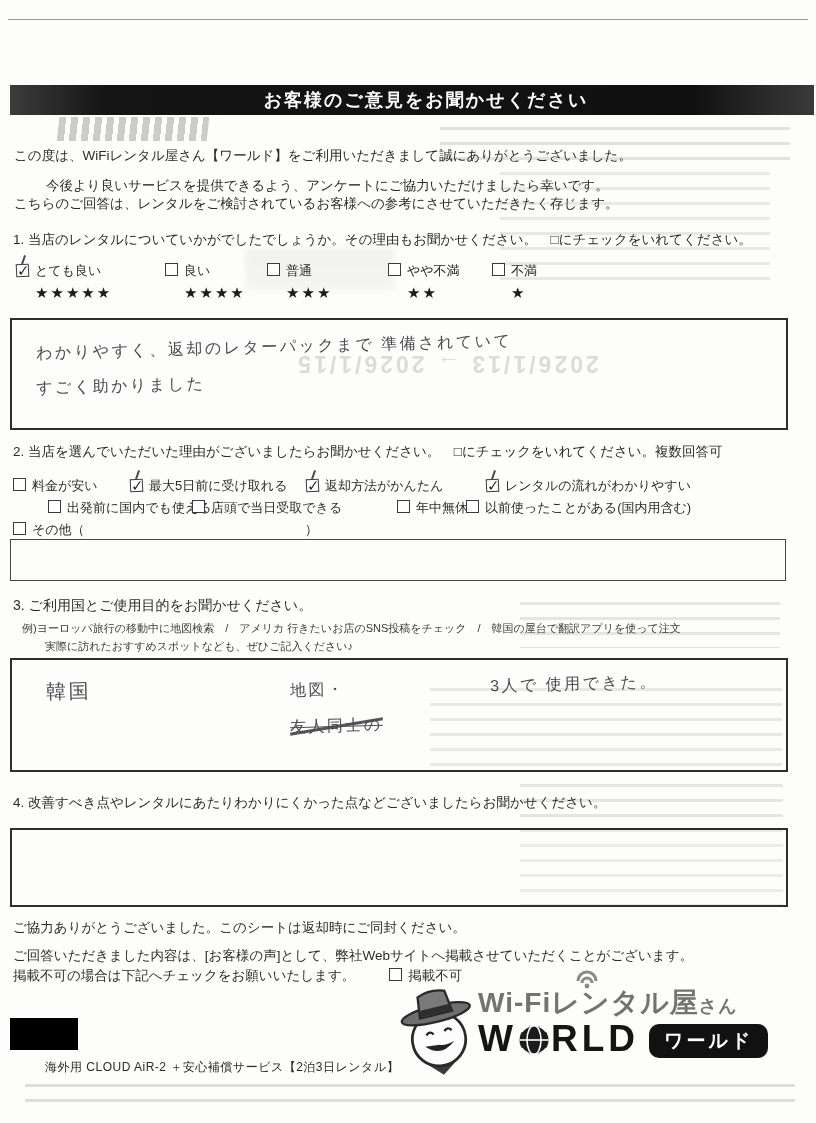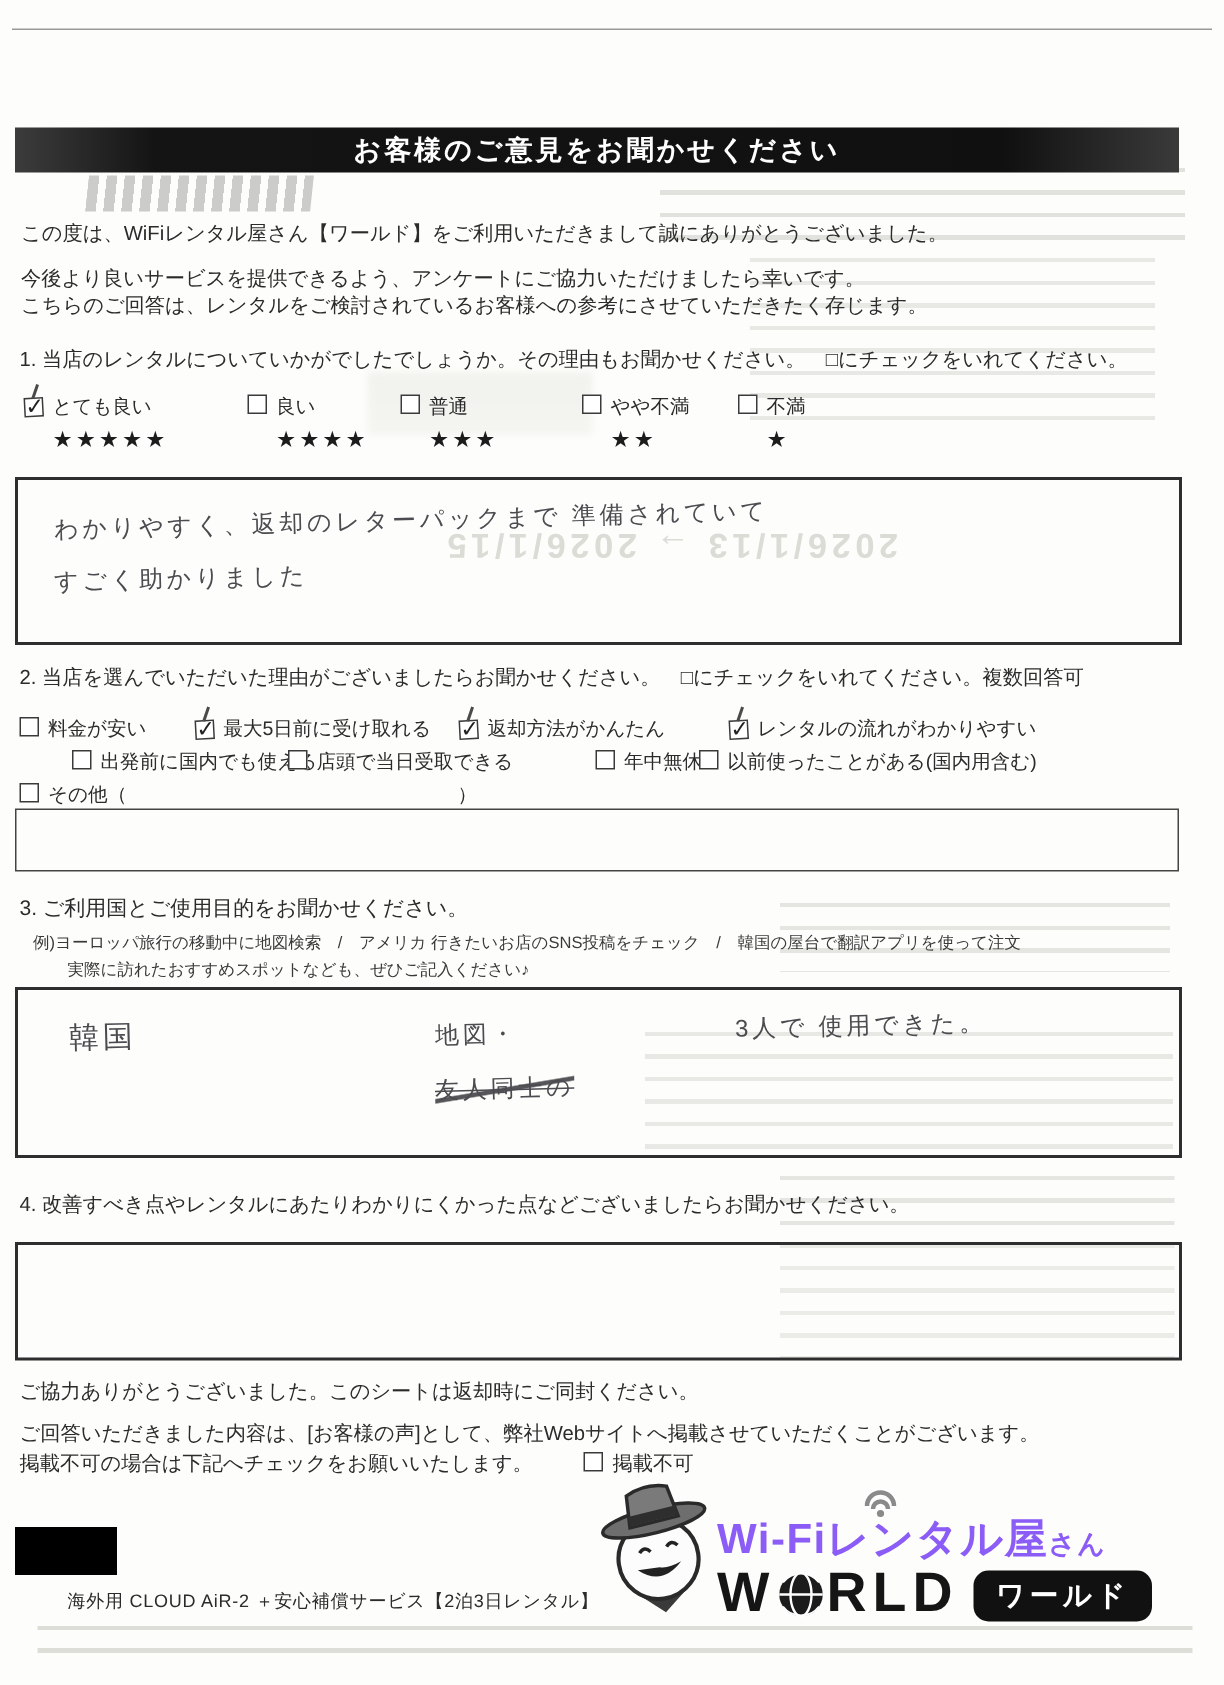--- a/index.html
+++ b/index.html
@@ -8,21 +8,21 @@
     background:#fdfdfb;color:#2b2b2b;
     font-family:"Liberation Sans","DejaVu Sans",sans-serif;
     font-size:13px;
   }
   .abs{position:absolute;}
   .topline{left:8px;top:19px;width:800px;height:1px;background:#999;}
   .header-bar{
     left:10px;top:85px;width:776px;height:30px;
     background:linear-gradient(90deg,#3c3c3c 0%,#141414 12%,#101010 85%,#3a3a3a 100%);
     color:#fff;text-align:center;line-height:30px;
-    font-size:18px;font-weight:bold;letter-spacing:2px;
+    font-size:18px;font-weight:bold;letter-spacing:2px;padding-left:28px;
   }
   .intro p{position:absolute;left:14px;margin:0;font-size:13.5px;white-space:nowrap;}
   .qtitle{position:absolute;left:13px;font-size:13.5px;white-space:nowrap;}
   .cb{
     display:inline-block;width:11px;height:11px;border:1.5px solid #3a3a3a;
     margin-right:6px;vertical-align:-1px;position:relative;
     font-size:15px;line-height:11px;color:#222;text-align:center;overflow:visible;
     background:#fff;
   }
   .cb.checked{transform:rotate(-3deg);}
@@ -49,21 +49,21 @@
   }
   .examples{position:absolute;font-size:11px;color:#3a3a3a;white-space:nowrap;text-align:right;}
   .closing-line{position:absolute;left:13px;font-size:13.5px;white-space:nowrap;}
   .optout{display:inline-block;margin-left:34px;}
   .redact{left:10px;top:1018px;width:68px;height:32px;background:#000;}
   .product{left:45px;top:1059px;font-size:12px;letter-spacing:.5px;white-space:nowrap;}
   
   .logo{left:392px;top:984px;width:420px;height:95px;}
   .logo .mascot{position:absolute;left:0;top:2px;}
   .logo .ltext{position:absolute;left:86px;top:0;}
-  .lt1{font-size:28px;font-weight:bold;color:#8b5cf6;letter-spacing:1px;white-space:nowrap;position:relative;margin-top:23px;}
+  .lt1{font-size:28px;font-weight:bold;color:#737373;letter-spacing:1px;white-space:nowrap;position:relative;}
   .lt1 .sfx{font-size:18px;font-weight:bold;}
   .lt1 .wifi{position:absolute;left:96px;top:-15px;}
   .lt2{font-size:37px;font-weight:bold;color:#151515;letter-spacing:4px;white-space:nowrap;margin-top:-4px;display:flex;align-items:center;}
   .lt2 .globe{margin:2px 1px 0 1px;}
   .badge{
     display:inline-block;background:#111;color:#fff;border-radius:10px;
     font-size:19px;font-weight:bold;letter-spacing:3px;padding:4px 15px;
     margin-left:10px;transform:translateY(2px);
   }
   
@@ -84,21 +84,21 @@
 <div class="bleed bl-lines" style="left:430px;top:688px;width:352px;height:78px;opacity:.40;"></div>
 <div class="bleed bl-lines" style="left:520px;top:784px;width:263px;height:122px;opacity:.35;"></div>
 <div class="bleed bl-lines" style="left:25px;top:1084px;width:770px;height:18px;opacity:.45;"></div>
 
 <div class="abs header-bar">
   <span>お客様のご意見をお聞かせください</span>
 </div>
 
 <div class="intro">
   <p style="top:147px;">この度は、WiFiレンタル屋さん【ワールド】をご利用いただきまして誠にありがとうございました。</p>
-  <p style="top:177px;">今後より良いサービスを提供できるよう、アンケートにご協力いただけましたら幸いです。</p>
+  <p style="top:177px;margin-left:32px;">今後より良いサービスを提供できるよう、アンケートにご協力いただけましたら幸いです。</p>
   <p style="top:195px;">こちらのご回答は、レンタルをご検討されているお客様への参考にさせていただきたく存じます。</p>
 </div>
 
 <div class="qtitle" style="top:231px;">1. 当店のレンタルについていかがでしたでしょうか。その理由もお聞かせください。　□にチェックをいれてください。</div>
 <div class="abs" style="left:0;top:262px;width:816px;height:54px;">
   <span class="opt" style="left:16px;">
     <span class="cb checked">✓</span><span>とても良い</span>
     <span class="stars">★★★★★</span>
   </span>
   <span class="opt" style="left:165px;">

